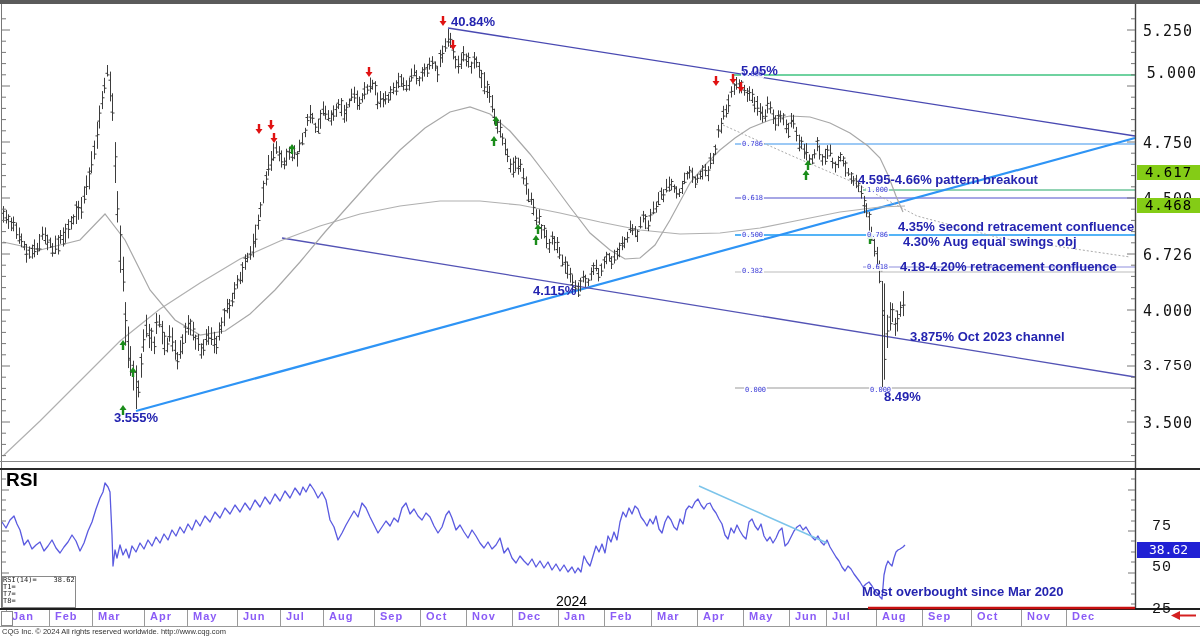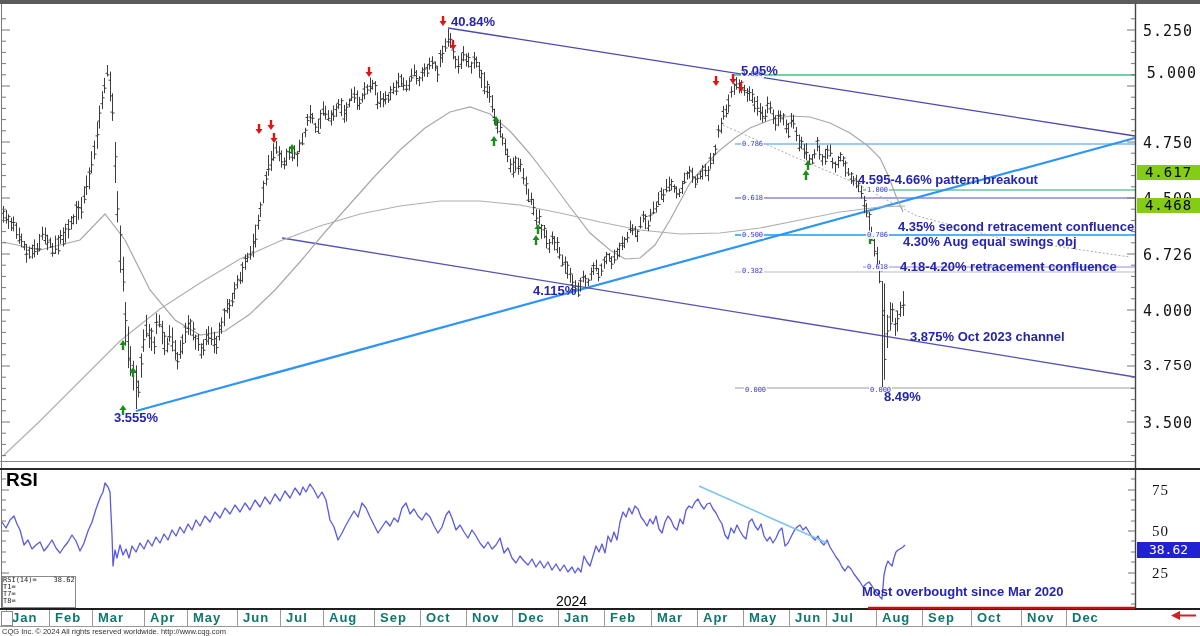--- a/index.html
+++ b/index.html
@@ -8,31 +8,31 @@
   #top-strip{position:absolute;left:0;top:0;width:1200px;height:4px;background:#5b5b5b;}
   #chart-svg{position:absolute;left:0;top:0;width:1200px;height:636px;}
   .annot{position:absolute;font-size:13px;font-weight:600;color:#2424b0;white-space:nowrap;z-index:6;}
   .fiblabel{position:absolute;font-family:"DejaVu Sans Mono",monospace;font-size:7px;line-height:7px;
             color:#3c3cd8;background:rgba(255,255,255,0.88);padding:0 1px;white-space:nowrap;z-index:5;}
   .pricelabel{position:absolute;left:1143px;width:54px;font-family:"DejaVu Sans Mono",monospace;
               font-size:15px;letter-spacing:1px;color:#111;white-space:nowrap;z-index:4;}
   .pricebadge{position:absolute;left:1137px;width:63px;height:15px;background:#84cc16;color:#000;
               font-family:"DejaVu Sans Mono",monospace;font-size:14px;letter-spacing:1px;line-height:15px;
               text-align:center;z-index:5;}
-  .rsilabel{position:absolute;left:1152px;font-family:Liberation Serif, serif;font-size:15px;
-            letter-spacing:1px;color:#111;z-index:4;}
+  .rsilabel{position:absolute;left:1152px;font-family:Liberation Mono, monospace;font-size:15px;
+            letter-spacing:1px;color:#111;z-index:4;margin-top:36px;}
   #rsi-badge{position:absolute;left:1137px;top:542px;width:63px;height:16px;background:#2121d4;color:#fff;
              font-family:"DejaVu Sans Mono",monospace;font-size:13px;line-height:16px;text-align:center;z-index:6;}
   #rsi-title{position:absolute;left:6px;top:469px;font-size:19px;font-weight:bold;color:#000;z-index:6;}
   #rsi-legend{position:absolute;left:2px;top:576px;width:72px;height:30px;border:1px solid #8a8a8a;
               background:#fff;z-index:7;font-family:"DejaVu Sans Mono",monospace;font-size:7px;
               line-height:7px;color:#222;}
   #rsi-legend div{white-space:pre;}
   #year-label{position:absolute;left:556px;top:593px;font-size:14px;color:#000;z-index:8;}
-  .month{position:absolute;top:610px;font-size:13px;font-weight:700;letter-spacing:1px;color:#0f766e;z-index:8;}
+  .month{position:absolute;top:610px;font-size:11px;font-weight:700;letter-spacing:1px;color:#8b5cf6;z-index:8;}
   .monthsep{position:absolute;top:610px;width:1px;height:16px;background:#9a9a9a;z-index:7;}
   #axis-checkbox{position:absolute;left:1px;top:611px;width:10px;height:13px;border:1px solid #8a8a8a;
                  background:#fff;z-index:8;}
   #status-bar{position:absolute;left:0;top:627px;width:1200px;height:9px;background:#fff;z-index:9;}
   #status-left{position:absolute;left:2px;top:0px;font-size:7.5px;color:#333;white-space:nowrap;}
   #status-right{position:absolute;right:2px;top:0px;font-size:7.5px;color:#8b2020;white-space:nowrap;}
 </style>
 </head>
 <body>
 

